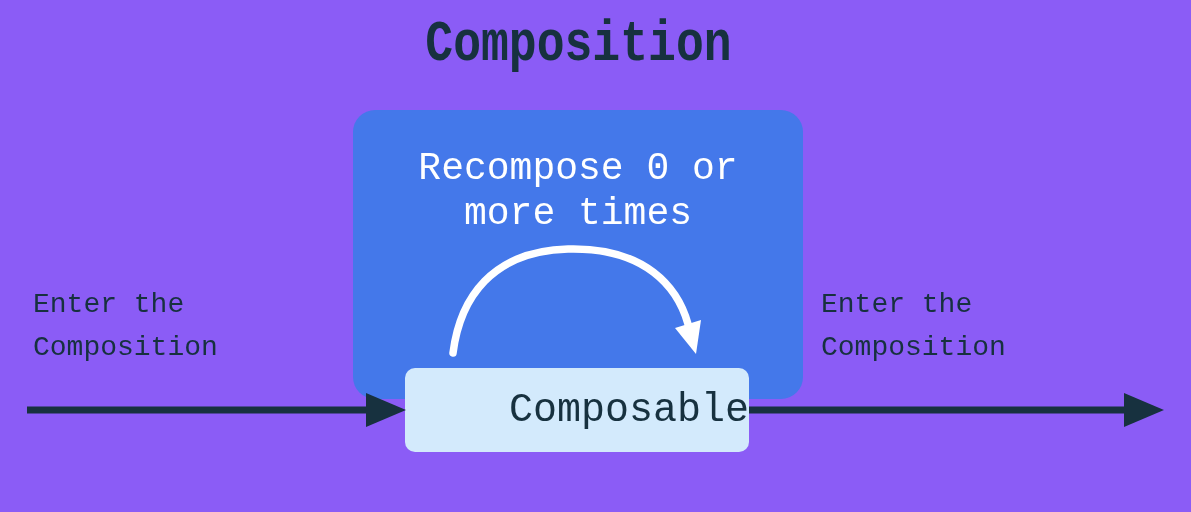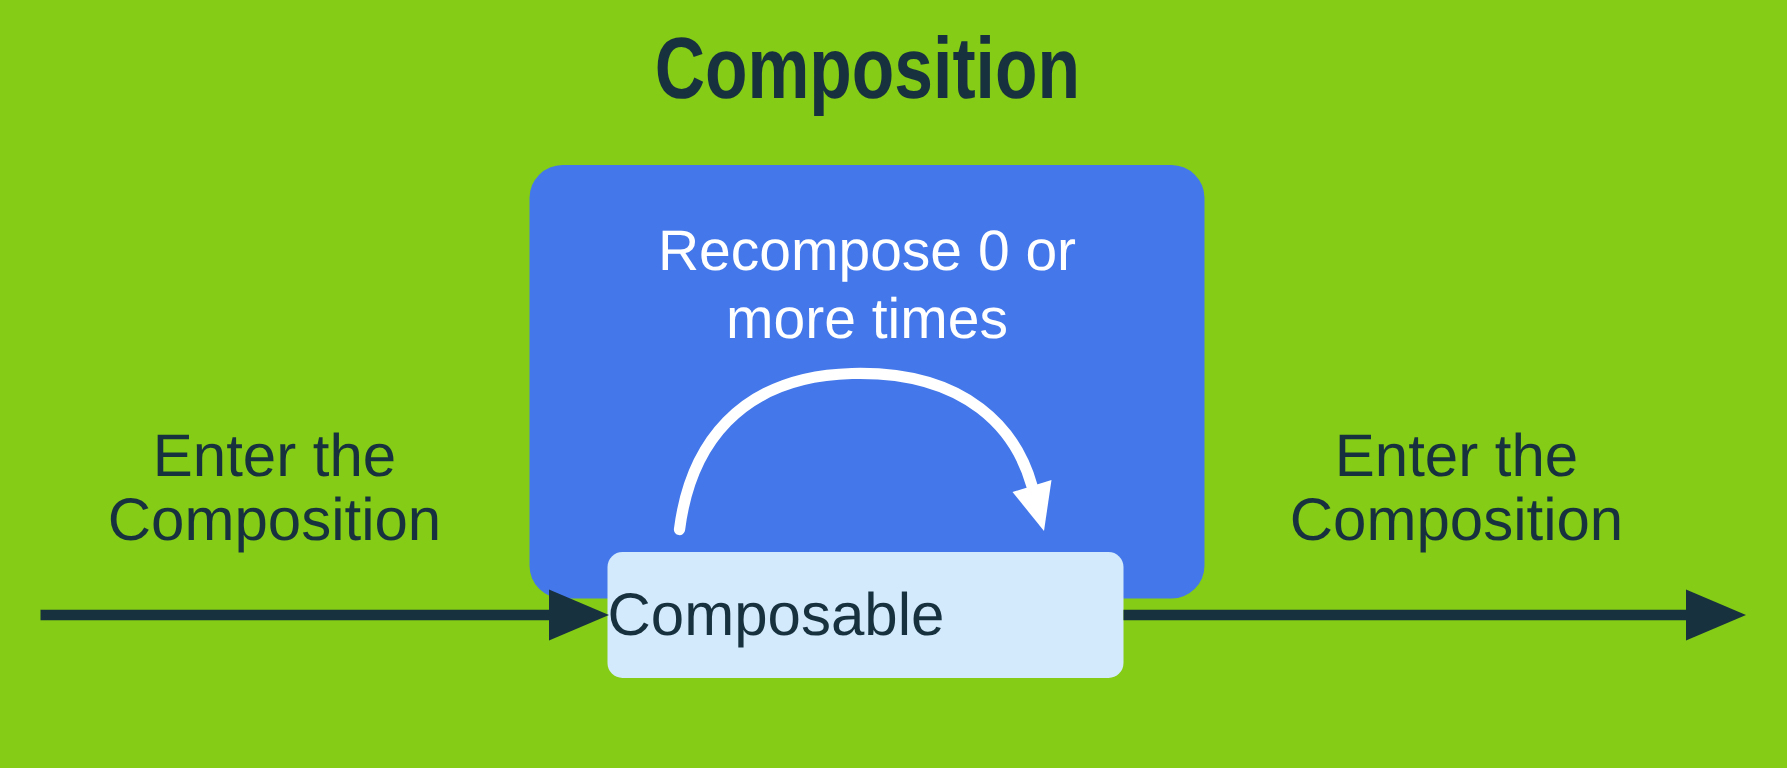--- a/index.html
+++ b/index.html
@@ -1,21 +1,21 @@
 <!DOCTYPE html>
 <html><head>
 <meta charset="utf-8">
 <style>
   html, body { margin: 0; padding: 0; background: #ffffff; }
   .stage {
     position: relative;
     width: 1191px;
     height: 512px;
-    background: #84cc16;
-    font-family: Liberation Sans, sans-serif;
+    background: #8b5cf6;
+    font-family: Liberation Mono, monospace;
     overflow: hidden;
   }
   .title {
     position: absolute;
     left: 353px;
     top: 12px;
     width: 450px;
     text-align: center;
     font-size: 58px;
     font-weight: bold;
@@ -24,22 +24,21 @@
   }
   .cond {
     display: inline-block;
     transform: scaleX(0.8);
     transform-origin: 50% 50%;
   }
   .side-label {
     position: absolute;
     top: 283px;
     width: 300px;
-    text-align: center;
-    font-size: 40px;
+    font-size: 28px;
     line-height: 43px;
     color: #17313F;
     white-space: pre-line;
   }
   .side-label.enter { left: 33px; }
   .side-label.leave { left: 821px; }
   .blue-box {
     position: absolute;
     left: 353px;
     top: 110px;
@@ -62,21 +61,21 @@
   .composable-box {
     position: absolute;
     left: 405px;
     top: 368px;
     width: 344px;
     height: 84px;
     background: #D3EAFC;
     border-radius: 10px;
     display: flex;
     align-items: center;
-    justify-content: flex-start;
+    justify-content: flex-end;
     font-size: 40px;
     color: #17313F;
   }
   .overlay {
     position: absolute;
     left: 0;
     top: 0;
     width: 1191px;
     height: 512px;
     pointer-events: none;

